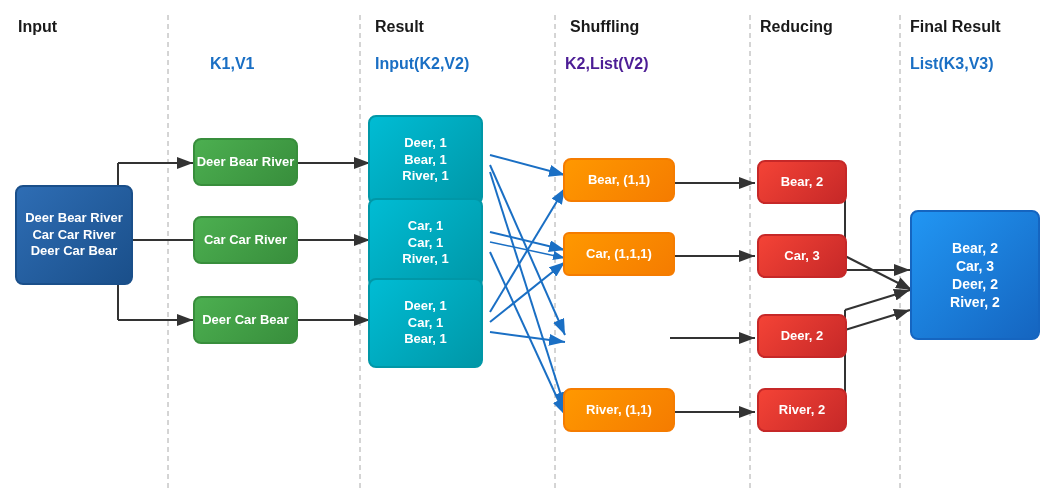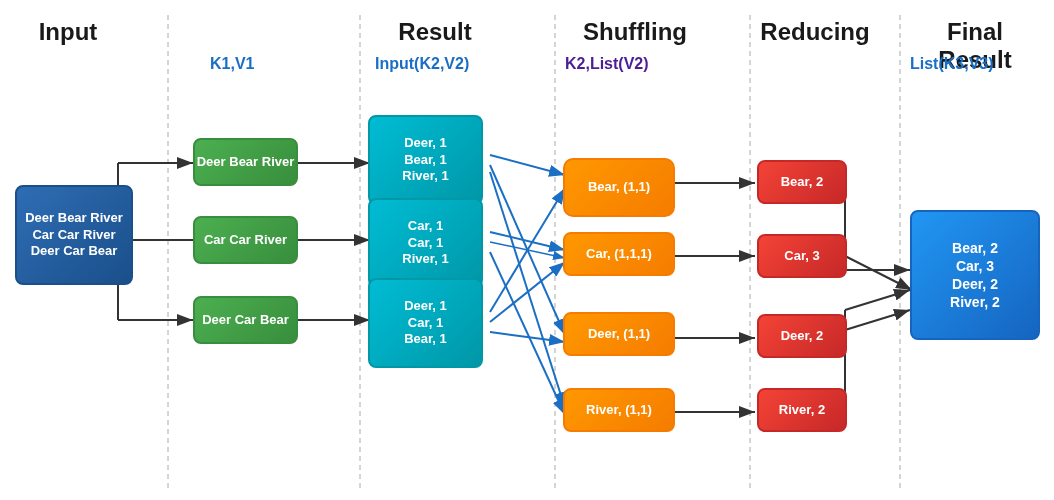--- a/index.html
+++ b/index.html
@@ -12,24 +12,24 @@
       position: relative;
     }
     .diagram {
       position: relative;
       width: 1054px;
       height: 500px;
     }
     .col-header {
       position: absolute;
       top: 18px;
-      font-size: 24px;
+      font-size: 16px;
       font-weight: bold;
       color: #1a1a1a;
-      text-align: center;
+      text-align: left;
     }
     .col-subheader {
       position: absolute;
       top: 55px;
       font-size: 16px;
       font-weight: bold;
       color: #1a6fc4;
       text-align: left;
     }
     .node {
@@ -177,23 +177,22 @@
   <div class="node node-cyan" style="left: 368px; top: 115px; width: 115px; height: 90px; font-size: 13px; white-space: pre-line;">Deer, 1
 Bear, 1
 River, 1</div>
   <div class="node node-cyan" style="left: 368px; top: 198px; width: 115px; height: 90px; font-size: 13px; white-space: pre-line;">Car, 1
 Car, 1
 River, 1</div>
   <div class="node node-cyan" style="left: 368px; top: 278px; width: 115px; height: 90px; font-size: 13px; white-space: pre-line;">Deer, 1
 Car, 1
 Bear, 1</div>
 
-  <div class="node node-orange" style="left: 563px; top: 158px; width: 112px; height: 59px; white-space: pre-line; border-radius: 10px;">Bear, (1,1)</div>
-  <div class="node node-orange" style="left: 563px; top: 232px; width: 112px; height: 44px; white-space: pre-line;">Car, (1,1,1)</div>
-  <div class="node node-orange" style="left: 563px; top: 312px; width: 112px; height: 44px; white-space: pre-line;">Deer, (1,1)</div>
+  <div class="node node-orange" style="left: 563px; top: 158px; width: 112px; height: 44px; white-space: pre-line;">Bear, (1,1)</div>
+  <div class="node node-orange" style="left: 563px; top: 232px; width: 112px; height: 44px; white-space: pre-line; border-radius: 6px;">Car, (1,1,1)</div>
   <div class="node node-orange" style="left: 563px; top: 388px; width: 112px; height: 44px; white-space: pre-line;">River, (1,1)</div>
 
   <div class="node node-red" style="left: 757px; top: 160px; width: 90px; height: 44px; white-space: pre-line;">Bear, 2</div>
   <div class="node node-red" style="left: 757px; top: 234px; width: 90px; height: 44px; white-space: pre-line;">Car, 3</div>
   <div class="node node-red" style="left: 757px; top: 314px; width: 90px; height: 44px; white-space: pre-line;">Deer, 2</div>
   <div class="node node-red" style="left: 757px; top: 388px; width: 90px; height: 44px; white-space: pre-line;">River, 2</div>
 
   <div class="node node-blue-result" style="left: 910px; top: 210px; width: 130px; height: 130px; font-size: 14px; white-space: pre-line;">Bear, 2
 Car, 3
 Deer, 2

